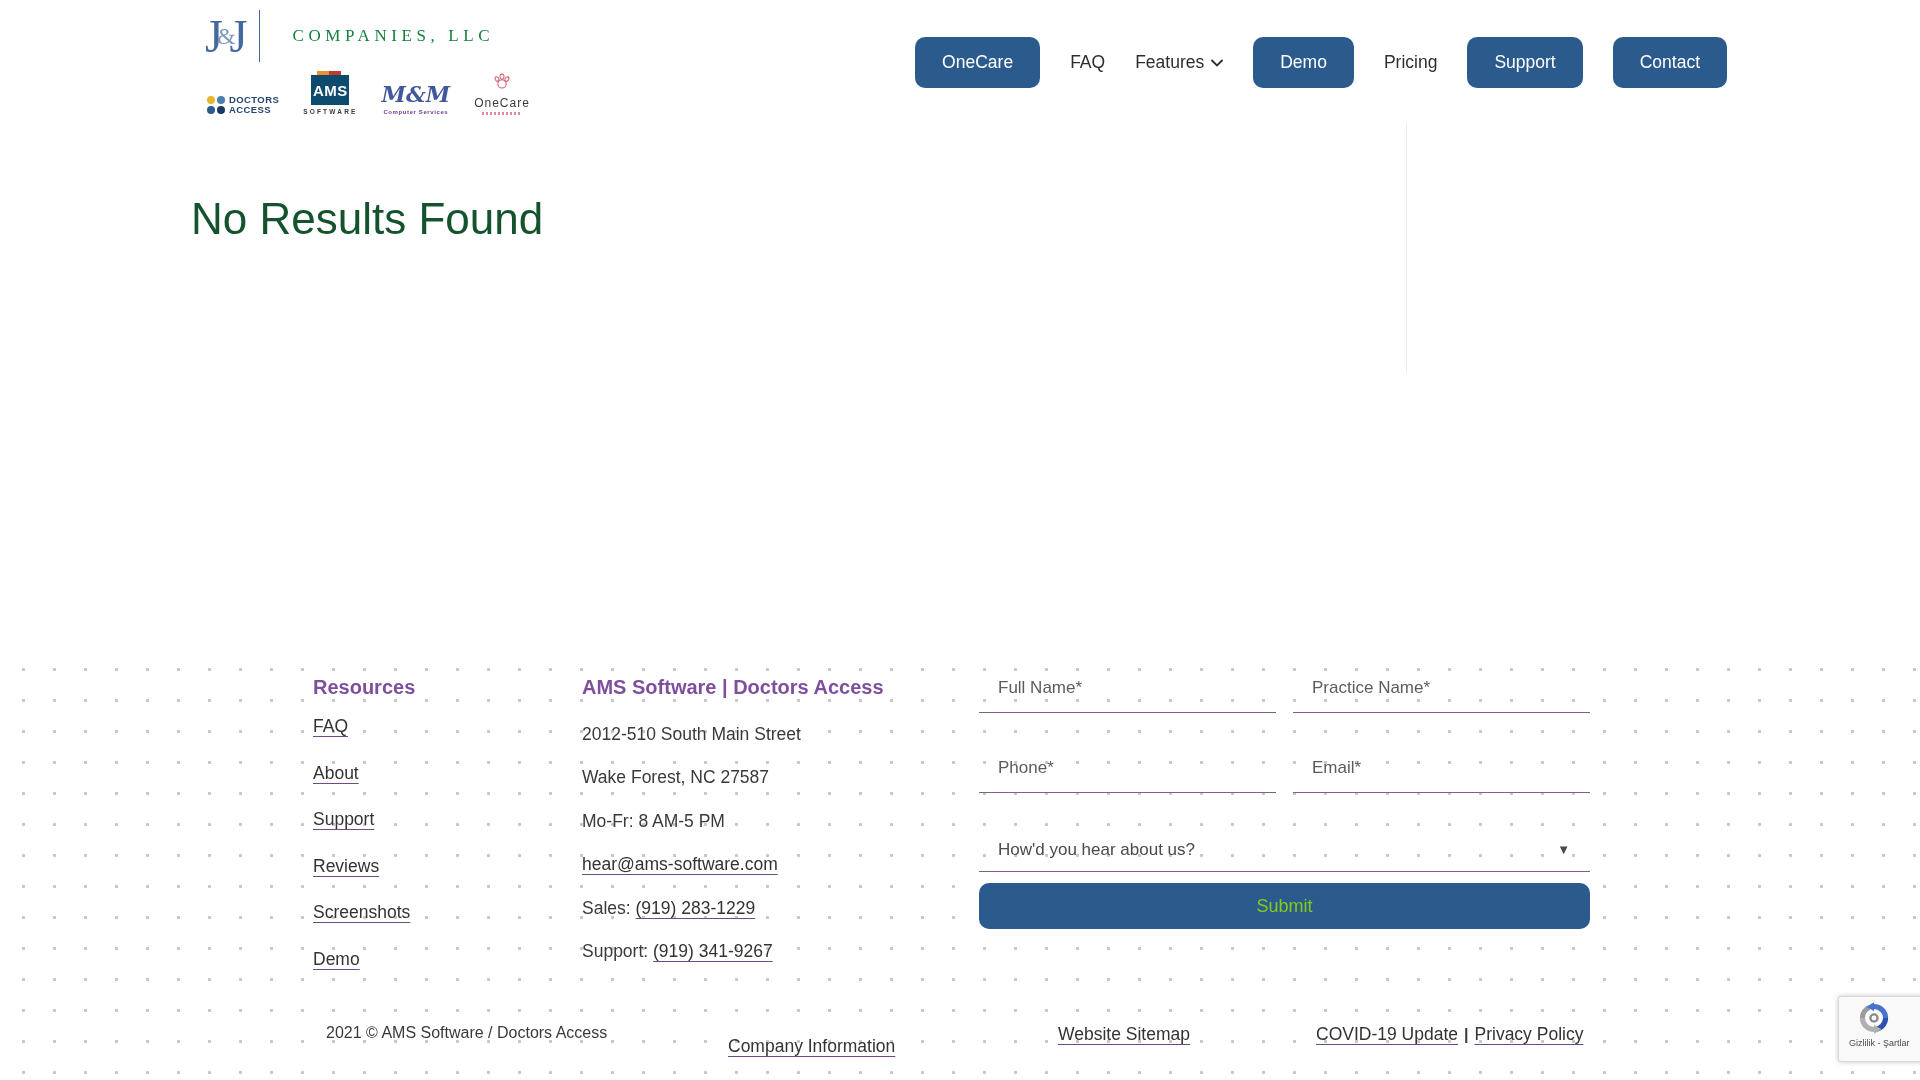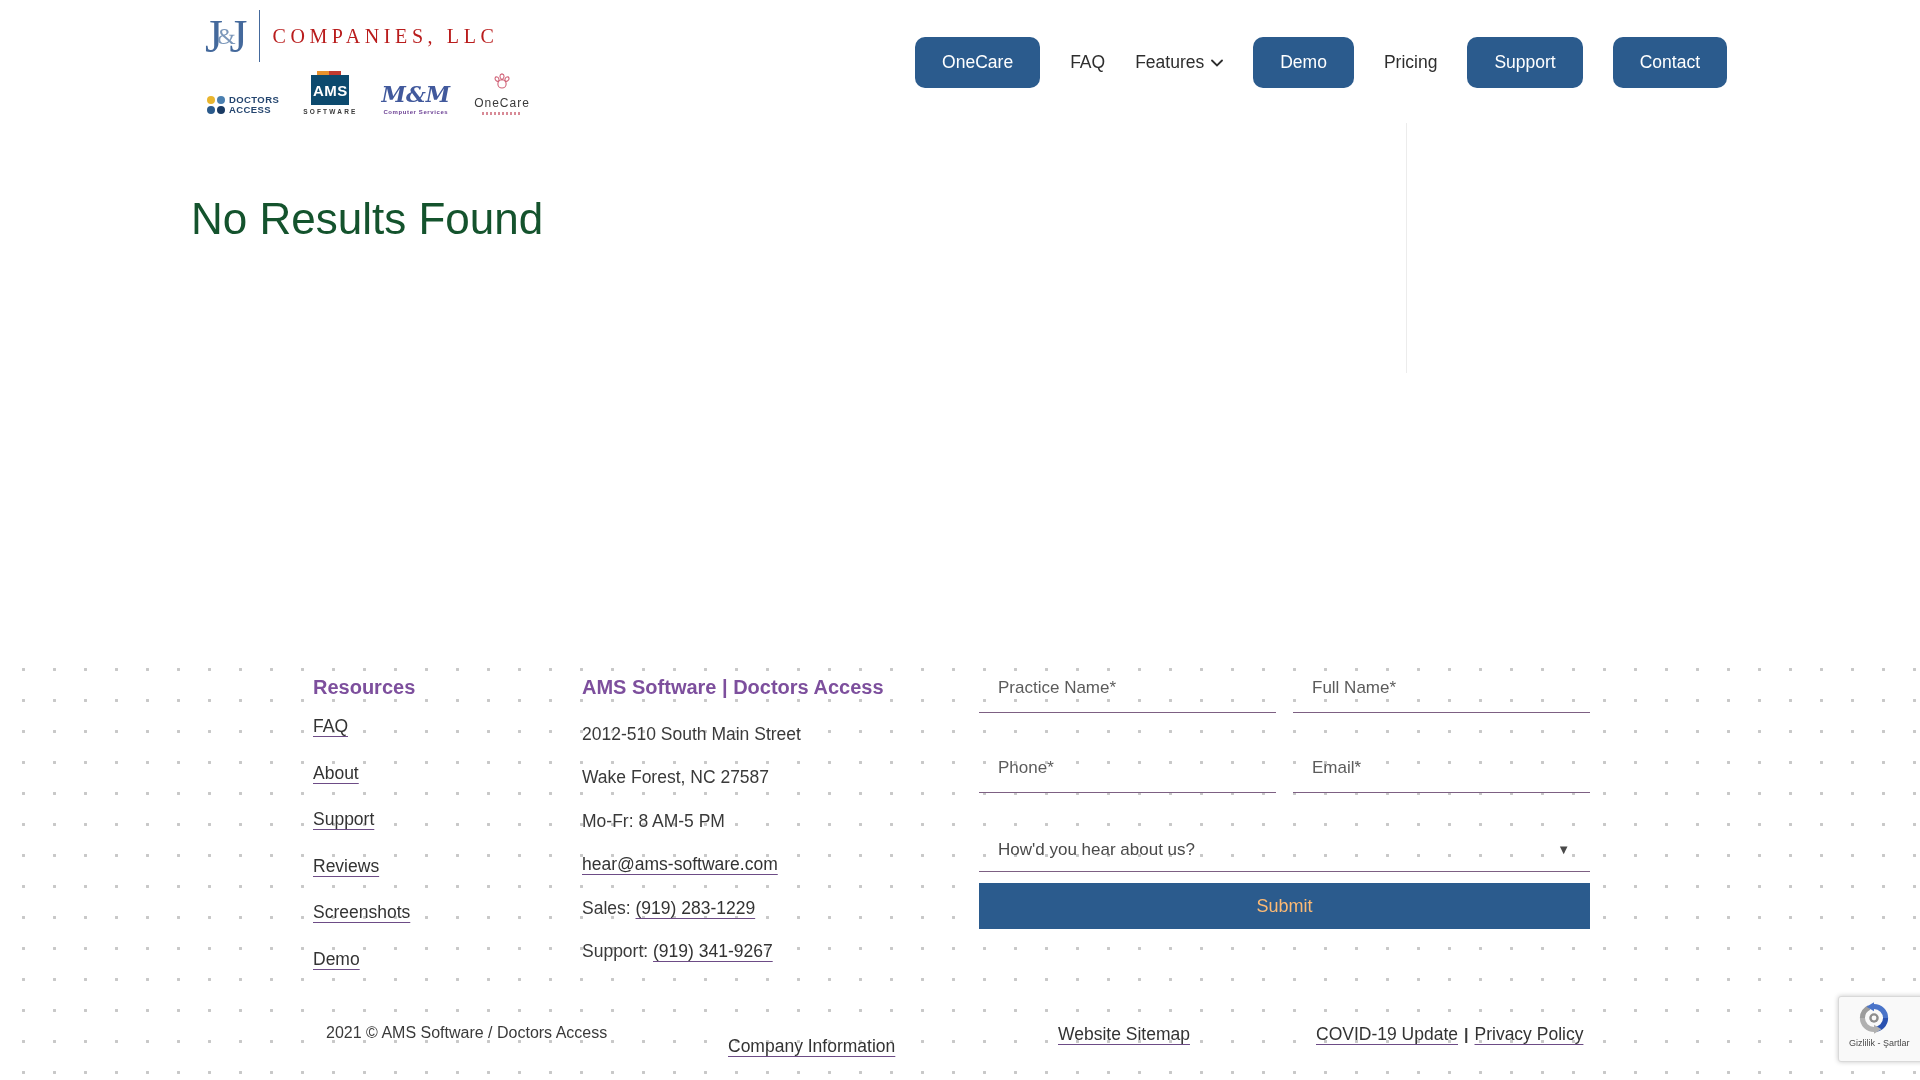--- a/index.html
+++ b/index.html
@@ -7,21 +7,21 @@
   body { font-family:"Liberation Sans", sans-serif; }
   .page { position:relative; width:1920px; height:1080px; background:#fff; overflow:hidden; }
 
   
   .header { position:absolute; top:0; left:0; width:1920px; height:125px; background:#fff; }
   .logo-block { position:absolute; left:205px; top:10px; }
   .logo-top { display:flex; align-items:center; }
   .monogram { font-family:"Liberation Serif", serif; font-size:46px; color:#44699c; letter-spacing:-2px; line-height:48px; }
   .monogram .amp { font-size:24px; color:#7b97ba; margin:0 -4px; vertical-align:8px;}
   .logo-divider { width:1px; height:52px; background:#44699c; margin:0 12px 0 14px; }
-  .company-name { font-family:"Liberation Serif", serif; font-size:20px; color:#b91c1c; letter-spacing:4.6px; }
+  .company-name { font-family:"Liberation Serif", serif; font-size:17px; color:#15803d; letter-spacing:4.6px;margin-left:20px; }
   .sublogos { display:flex; align-items:flex-end; gap:24px; margin-top:10px; margin-left:2px; }
   .sublogo { display:flex; flex-direction:column; align-items:center; }
   .da-wrap { display:flex; align-items:center; gap:4px; }
   .da-dots { display:grid; grid-template-columns:8px 8px; grid-template-rows:8px 8px; gap:2px; }
   .da-dot { width:8px; height:8px; border-radius:50%; }
   .da-d1{background:#e9b52e;} .da-d2{background:#4a7fb0;} .da-d3{background:#2b5a8c;} .da-d4{background:#1a3a63;}
   .da-text { font-size:9.5px; font-weight:bold; color:#24456f; line-height:10px; letter-spacing:.4px; }
   .ams-box { width:38px; height:30px; background:#0c4a6e; display:flex; align-items:center; justify-content:center; position:relative; }
   .ams-box::before { content:""; position:absolute; top:-4px; left:6px; width:12px; height:4px; background:#e8912d; }
   .ams-box::after { content:""; position:absolute; top:-4px; left:18px; width:12px; height:4px; background:#c13a30; }
@@ -59,21 +59,21 @@
   .form-col { position:absolute; left:979px; top:18px; width:611px; }
   .f-row { display:flex; gap:17px; }
   .f-row + .f-row { margin-top:35px; }
   .f-input { width:297px; height:45px; border:none; border-bottom:1.8px solid #7d6083; background:transparent;
              font-size:17px; color:#444; padding:0 0 4px 19px; font-family:"Liberation Sans", sans-serif; outline:none; }
   .f-input::placeholder { color:#5c5c5c; opacity:1; }
   .f-select { margin-top:35px; width:611px; height:44px; border-bottom:1.8px solid #7d6083; display:flex;
               align-items:center; justify-content:space-between; padding:0 20px 0 19px; cursor:pointer; }
   .f-select-label { font-size:17px; color:#4a4a4a; }
   .f-select-arrow { font-size:13px; color:#4a4a4a; }
-  .f-submit { margin-top:11px; width:611px; height:46px; background:#2b5b8d; color:#fdba74; border:none; border-radius:0;
+  .f-submit { margin-top:11px; width:611px; height:46px; background:#2b5b8d; color:#84cc16; border:none; border-radius:10px;
               font-size:18px; cursor:pointer; font-family:"Liberation Sans", sans-serif; }
 
   .bottom-bar { position:absolute; top:374px; left:0; width:1920px; height:30px; font-size:16px; color:#3a3a3a; }
   .bb-copy { position:absolute; left:326px; top:0; }
   .bb-l1 { position:absolute; left:728px; top:12px; }
   .bb-l2 { position:absolute; left:1058px; top:0; }
   .bb-l3 { position:absolute; left:1316px; top:0; }
   .bb-sep { margin:0 6px; text-decoration:none; color:#3a3a3a; font-weight:bold; }
 
   
@@ -171,22 +171,22 @@
       <div class="c-line">2012-510 South Main Street</div>
       <div class="c-line">Wake Forest, NC 27587</div>
       <div class="c-line">Mo-Fr: 8 AM-5 PM</div>
       <div class="c-line"><a class="f-link">hear@ams-software.com</a></div>
       <div class="c-line"><span>Sales: </span><a class="f-link">(919) 283-1229</a></div>
       <div class="c-line"><span>Support: </span><a class="f-link">(919) 341-9267</a></div>
     </div>
 
     <div class="form-col">
       <div class="f-row">
+        <input class="f-input" type="text" placeholder="Full Name*" style="">
         <input class="f-input" type="text" placeholder="Practice Name*" style="">
-        <input class="f-input" type="text" placeholder="Full Name*" style="">
       </div>
       <div class="f-row">
         <input class="f-input" type="text" placeholder="Phone*" style="">
         <input class="f-input" type="text" placeholder="Email*" style="">
       </div>
       <div class="f-select">
         <span class="f-select-label">How'd you hear about us?</span>
         <span class="f-select-arrow">▼</span>
       </div>
       <button class="f-submit">Submit</button>

